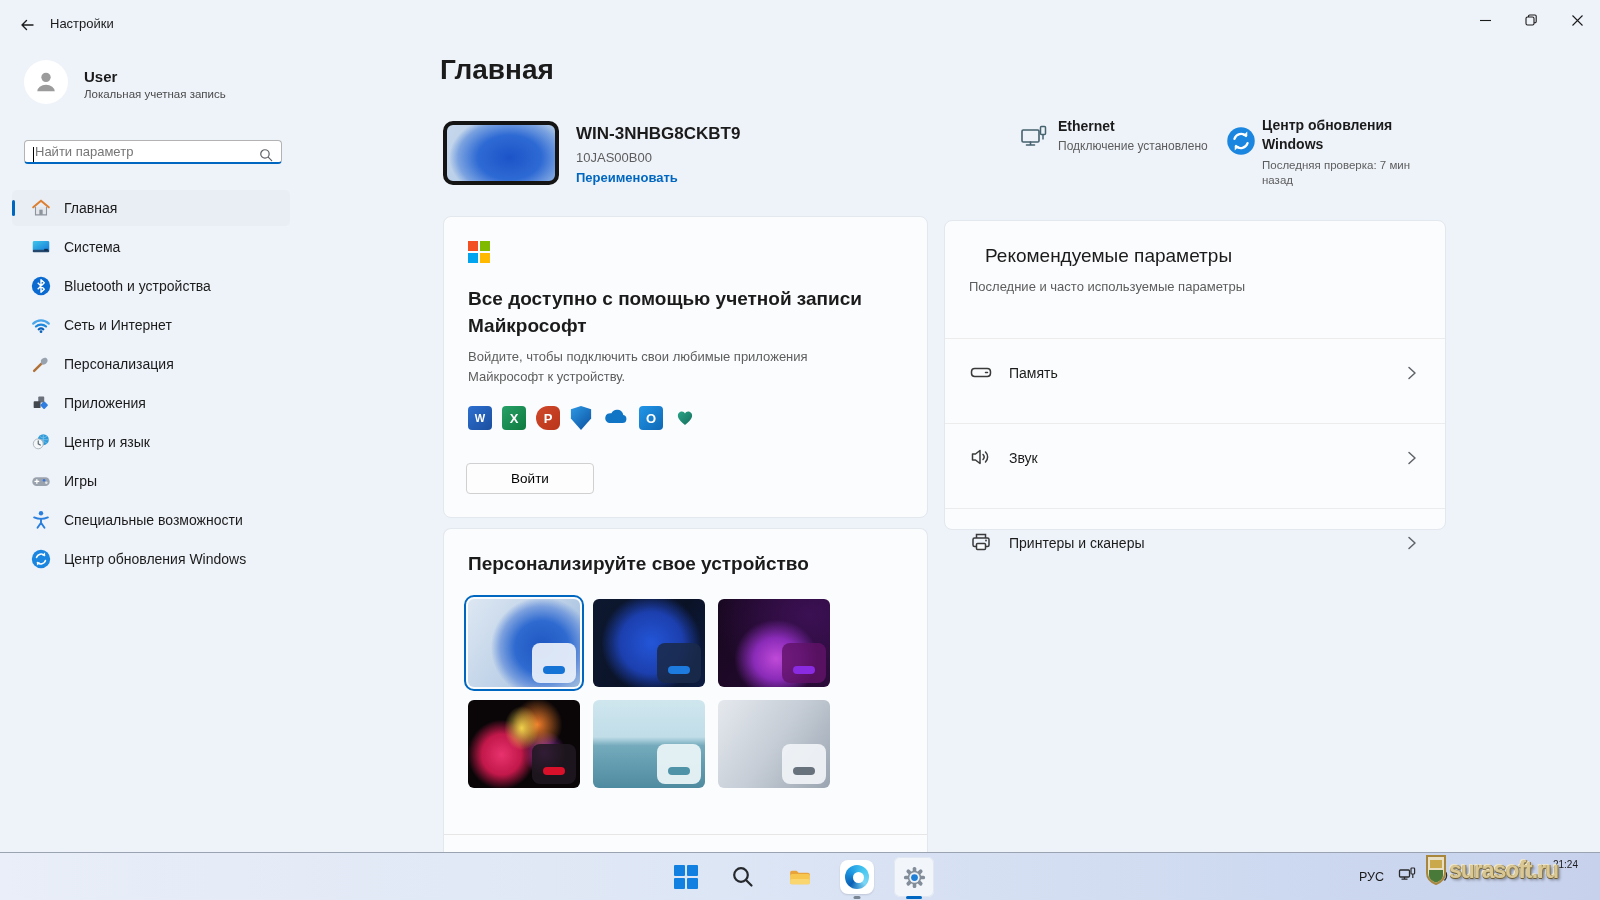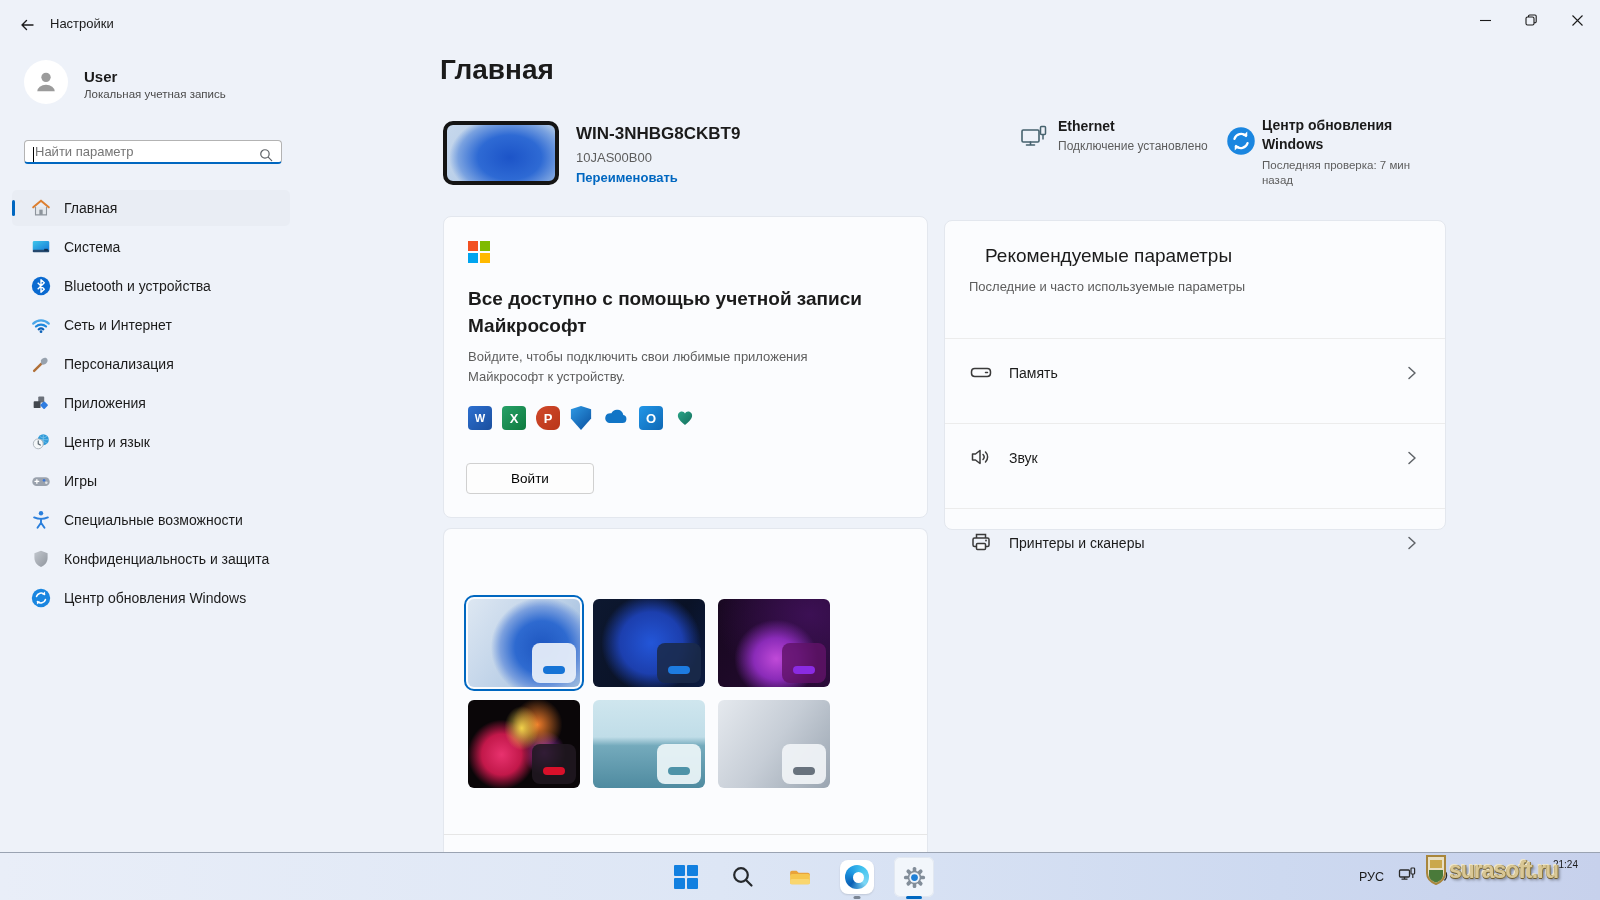--- a/index.html
+++ b/index.html
@@ -241,34 +241,20 @@
           <svg width="22" height="22" viewBox="0 0 24 24">
             <circle cx="12" cy="4.6" r="2.4" fill="#2a7fdc"></circle>
             <path d="M4.5 9.2c5 2.1 10 2.1 15 0M12 10.5v4.5M12 15l-3.8 5.5M12 15l3.8 5.5" stroke="#2a7fdc" stroke-width="2.1" fill="none" stroke-linecap="round" stroke-linejoin="round"></path>
           </svg>
         </span>
       <span>Специальные возможности</span>
     </div>
     <div class="nav-item">
       <span class="nav-ic">
           <svg width="22" height="22" viewBox="0 0 24 24">
-            <defs>
-              <linearGradient id="shg" x1="0" y1="0" x2="1" y2="1">
-                <stop offset="0" stop-color="#c3c8cf"></stop>
-                <stop offset="1" stop-color="#8f959d"></stop>
-              </linearGradient>
-            </defs>
-            <path d="M12 3l7.2 2.6v4.9c0 4.9-3 8.1-7.2 10.2-4.2-2.1-7.2-5.3-7.2-10.2V5.6z" fill="url(#shg)"></path>
-          </svg>
-        </span>
-      <span>Конфиденциальность и защита</span>
-    </div>
-    <div class="nav-item">
-      <span class="nav-ic">
-          <svg width="22" height="22" viewBox="0 0 24 24">
             <circle cx="12" cy="12" r="10" fill="#1a86e0"></circle>
             <path d="M7.2 10.2a5.2 5.2 0 0 1 8.6-2.1M16.8 13.8a5.2 5.2 0 0 1-8.6 2.1" fill="none" stroke="#fff" stroke-width="1.8" stroke-linecap="round"></path>
             <path d="M16.4 4.8v3.4h-3.4z" fill="#fff"></path>
             <path d="M7.6 19.2v-3.4h3.4z" fill="#fff"></path>
           </svg>
         </span>
       <span>Центр обновления Windows</span>
     </div>
   </div>
 </div>
@@ -365,20 +351,21 @@
           </svg></span>
       <span>Принтеры и сканеры</span>
       <span class="chev"><svg width="15" height="16" viewBox="0 0 15 16">
             <path d="M5 2.5l6 5.5-6 5.5" fill="none" stroke="#5f6368" stroke-width="1.5" stroke-linecap="round" stroke-linejoin="round"></path>
           </svg></span>
     </div>
   </div>
 </div>
 
 <div class="card" id="pers-card">
+  <div class="pers-head">Персонализируйте свое устройство</div>
   <div class="thumb-grid">
     <div class="thumb-wrap selected">
       <div class="thumb w1">
           <div class="mini" style="background:rgba(233,240,250,.93)">
             <i style="background:#1573d6"></i>
           </div>
         </div>
     </div>
     <div class="thumb-wrap">
       <div class="thumb w2">

